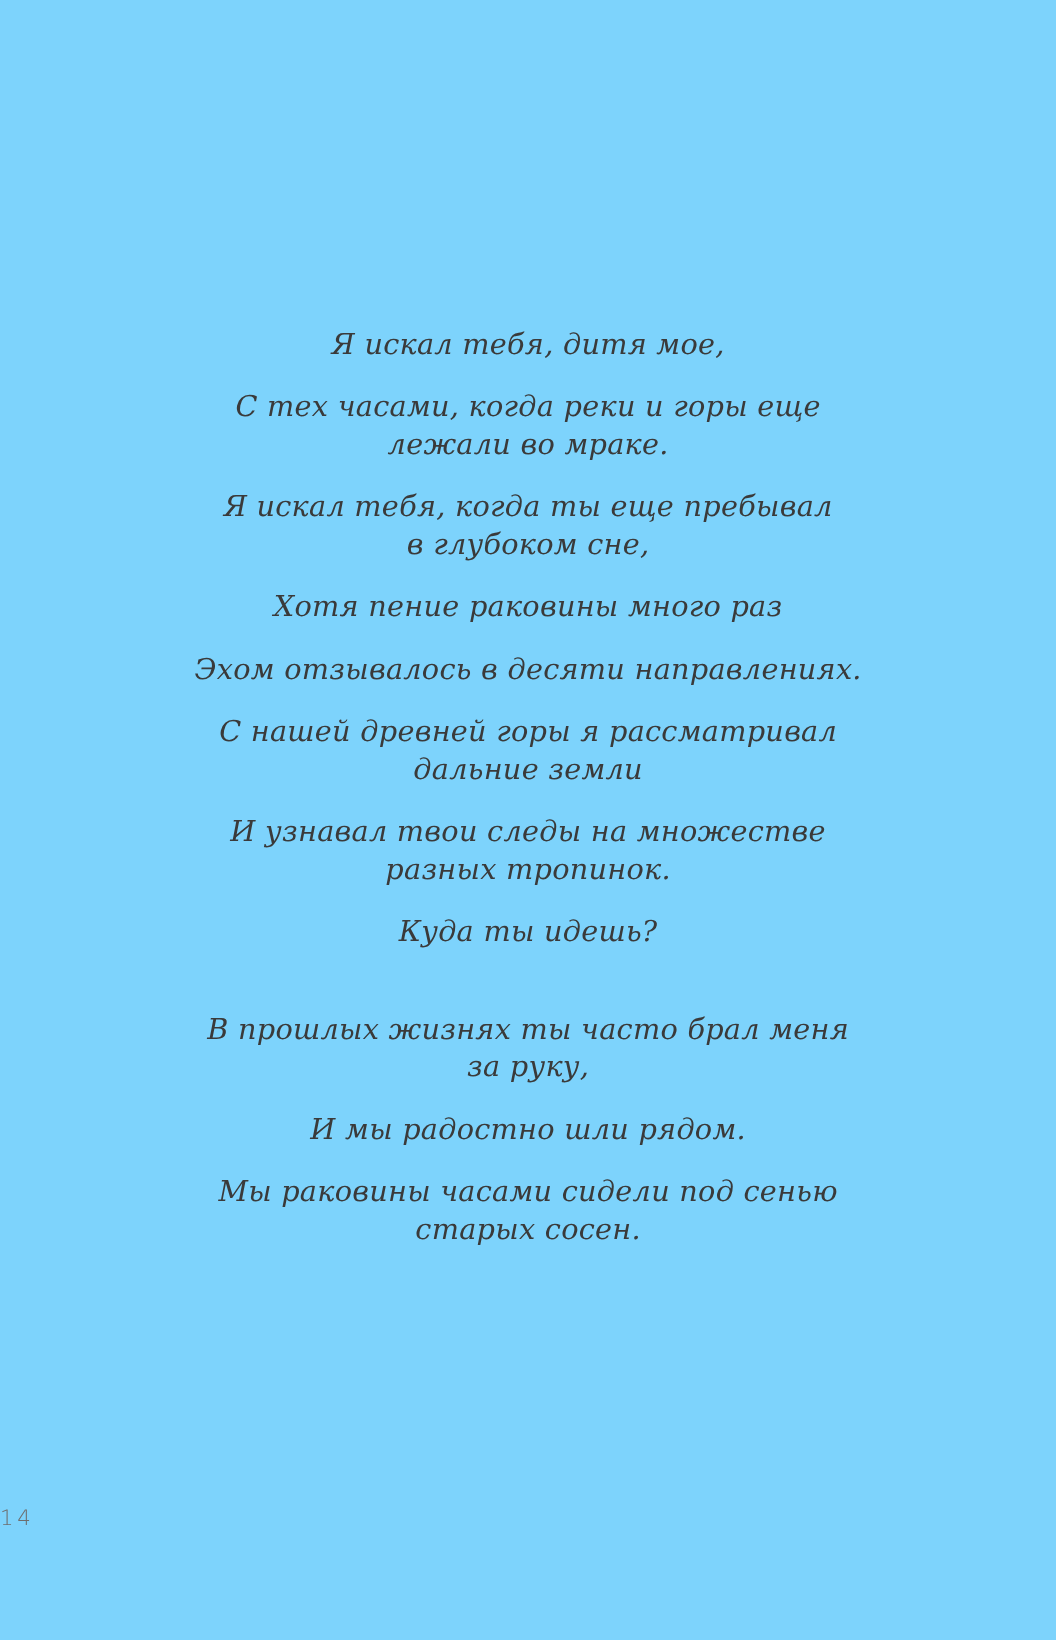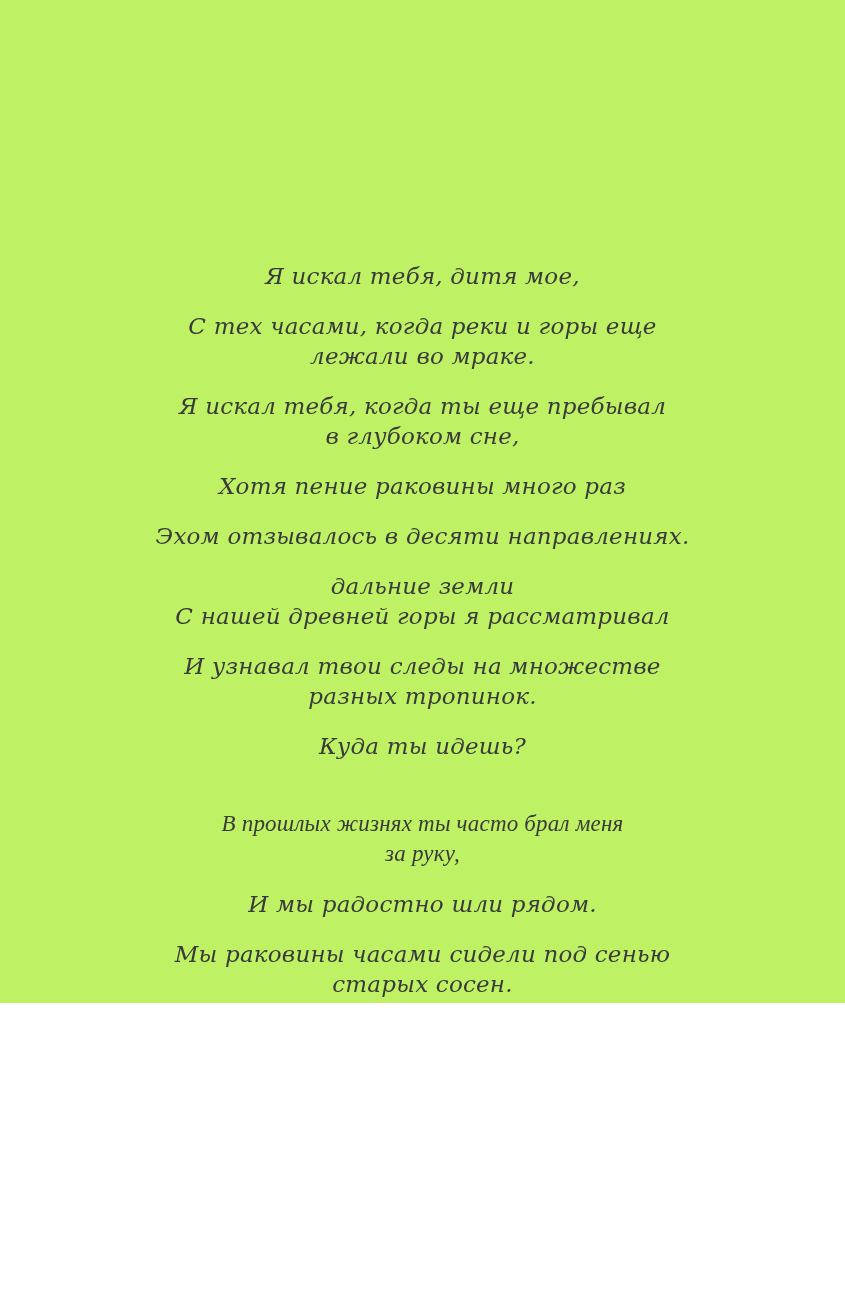--- a/index.html
+++ b/index.html
@@ -3,22 +3,22 @@
 <meta charset="utf-8">
 <style>
   html, body {
     margin: 0;
     padding: 0;
     background: #ffffff;
   }
   .page {
     position: relative;
     width: 845px;
-    height: 1003px;
-    background: #bef264;
+    height: 1312px;
+    background: #7dd3fc;
     overflow: hidden;
     font-family: "DejaVu Serif", "Liberation Serif", serif;
   }
   .poem {
     position: absolute;
     top: 261px;
     left: 50%;
     transform: translateX(-50%);
     width: 720px;
     text-align: center;
@@ -26,21 +26,20 @@
     font-size: 23px;
     line-height: 30px;
     color: #3a3a3a;
     letter-spacing: 0.2px;
   }
   .verse {
     margin: 0 0 20px 0;
   }
   .verse.stanza-break {
     margin-top: 48px;
-    font-family: Liberation Serif, serif;
   }
   .verse-line {
     display: block;
   }
   .page-number {
     position: absolute;
     top: 1205px;
     left: 0;
     width: 100%;
     font-family: "DejaVu Sans", "Liberation Sans", sans-serif;
@@ -73,22 +72,22 @@
 
     <p class="verse">
       <span class="verse-line">Хотя пение раковины много раз</span>
     </p>
 
     <p class="verse">
       <span class="verse-line">Эхом отзывалось в десяти направлениях.</span>
     </p>
 
     <p class="verse">
+      <span class="verse-line">С нашей древней горы я рассматривал</span>
       <span class="verse-line">дальние земли</span>
-      <span class="verse-line">С нашей древней горы я рассматривал</span>
     </p>
 
     <p class="verse">
       <span class="verse-line">И узнавал твои следы на множестве</span>
       <span class="verse-line">разных тропинок.</span>
     </p>
 
     <p class="verse">
       <span class="verse-line">Куда ты идешь?</span>
     </p>

